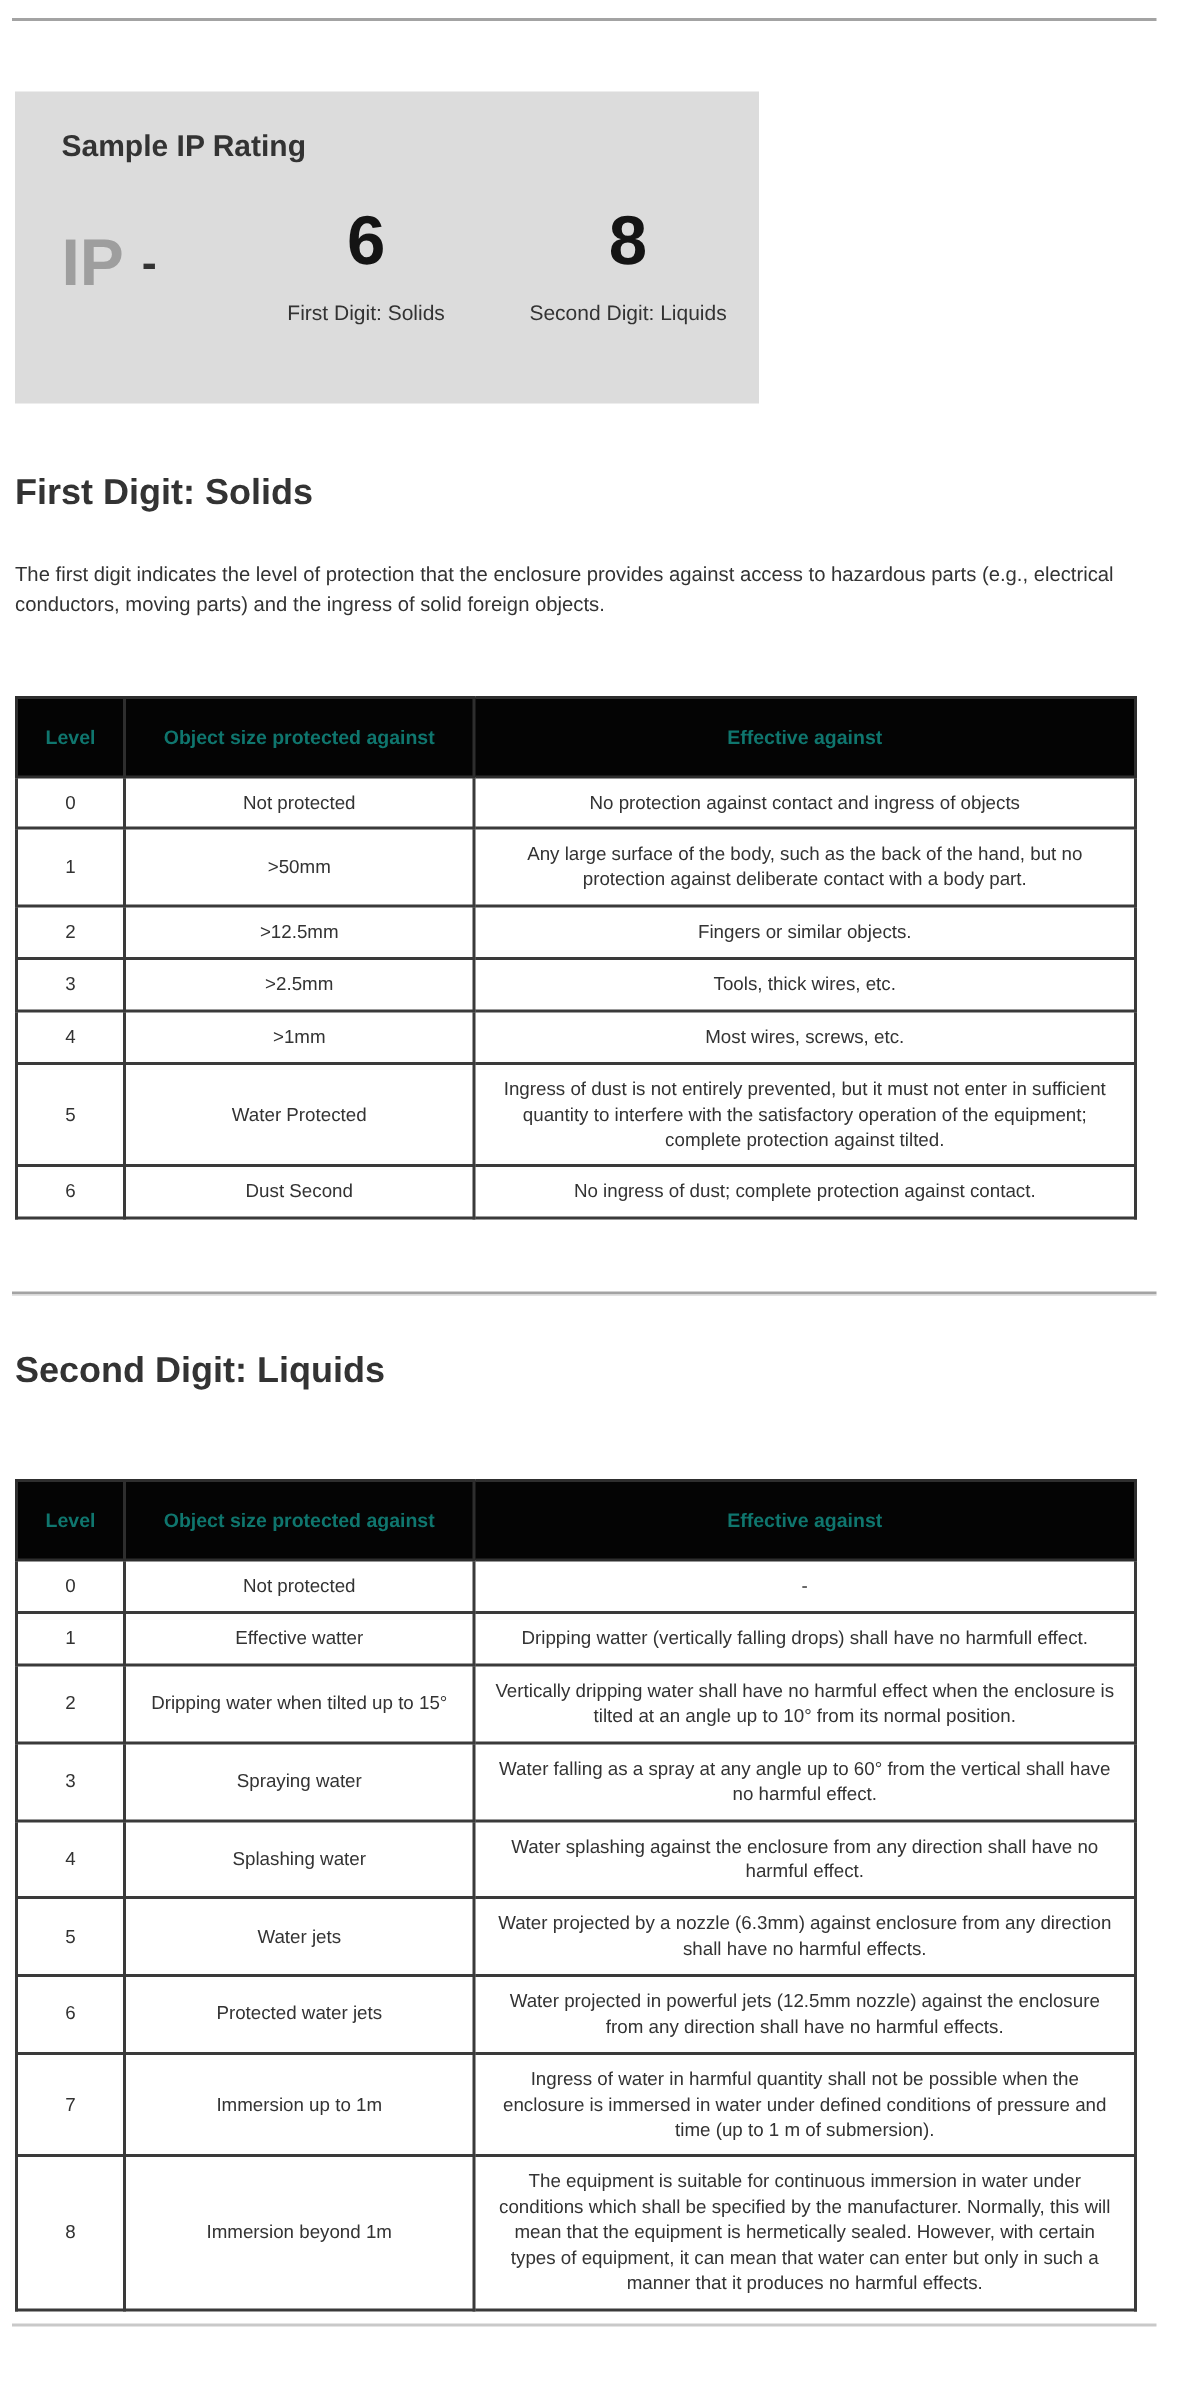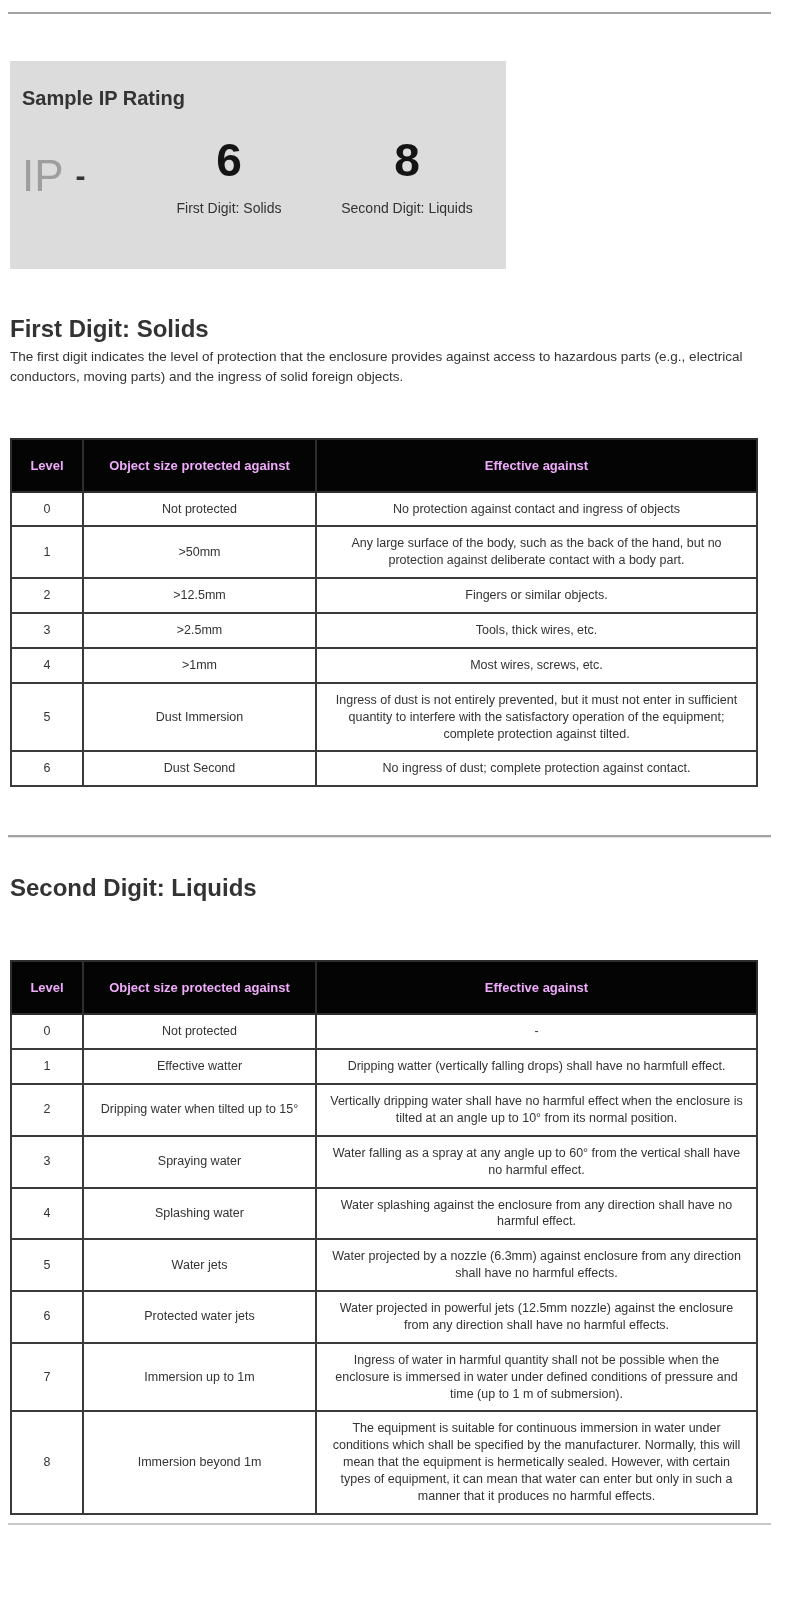--- a/index.html
+++ b/index.html
@@ -24,40 +24,40 @@
     border-top: 2px solid #a3a3a3;
     border-bottom: 1px solid #e2e2e2;
   }
 
   
   .sample-box {
     margin: 47px 0 0 10px;
     width: 496px;
     height: 208px;
     background: #dcdcdc;
-    padding: 26px 0 0 12px;
+    padding: 26px 0 0 31px;
   }
   .sample-box-title {
     font-size: 20px;
     font-weight: bold;
     color: #333333;
   }
   .rating-row {
     display: flex;
     align-items: center;
     margin-top: 26px;
   }
   .ip-part {
     width: 118px;
     display: flex;
     align-items: center;
   }
   .ip-prefix {
     font-size: 44px;
-    font-weight: normal;
+    font-weight: bold;
     color: #9e9e9e;
     line-height: 1;
   }
   .ip-separator {
     font-size: 30px;
     font-weight: bold;
     color: #333333;
     margin-left: 12px;
     line-height: 1;
   }
@@ -79,39 +79,39 @@
 
   
   .section-heading {
     margin: 46px 0 0 10px;
     font-size: 24px;
     font-weight: bold;
     color: #333333;
   }
   .section-heading.second { margin-top: 36px; }
   .section-description {
-    margin: 4px 14px 0 10px;
+    margin: 30px 14px 0 10px;
     font-size: 13.5px;
     line-height: 1.5;
     color: #333333;
     max-width: 768px;
   }
 
   
   table.rating-table {
     margin: 50px 0 0 10px;
     width: 746px;
     border-collapse: collapse;
     border: 2px solid #2e2e2e;
     table-layout: fixed;
   }
   table.rating-table.second { margin-top: 58px; }
   table.rating-table th {
     background: #040404;
-    color: #f0abfc;
+    color: #0f766e;
     font-size: 13px;
     font-weight: bold;
     padding: 18px 16px;
     border: 2px solid #2e2e2e;
     text-align: center;
   }
   table.rating-table td {
     font-size: 12.5px;
     color: #333333;
     text-align: center;
@@ -184,21 +184,21 @@
           <td>&gt;2.5mm</td>
           <td>Tools, thick wires, etc.</td>
         </tr>
         <tr>
           <td>4</td>
           <td>&gt;1mm</td>
           <td>Most wires, screws, etc.</td>
         </tr>
         <tr>
           <td>5</td>
-          <td>Dust Immersion</td>
+          <td>Water Protected</td>
           <td>Ingress of dust is not entirely prevented, but it must not enter in sufficient quantity to interfere with the satisfactory operation of the equipment; complete protection against tilted.</td>
         </tr>
         <tr>
           <td>6</td>
           <td>Dust Second</td>
           <td>No ingress of dust; complete protection against contact.</td>
         </tr>
       </tbody>
   </table>
 </div>

